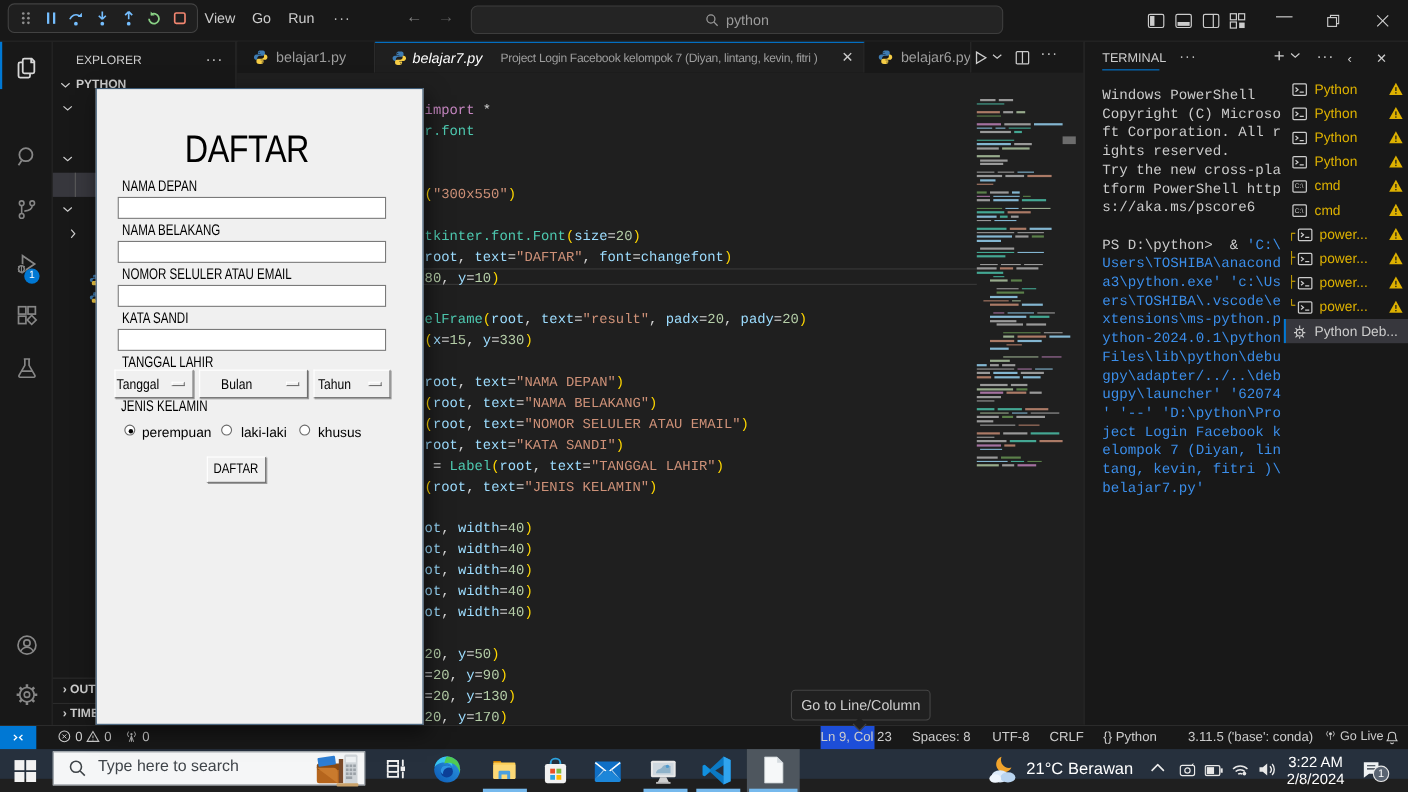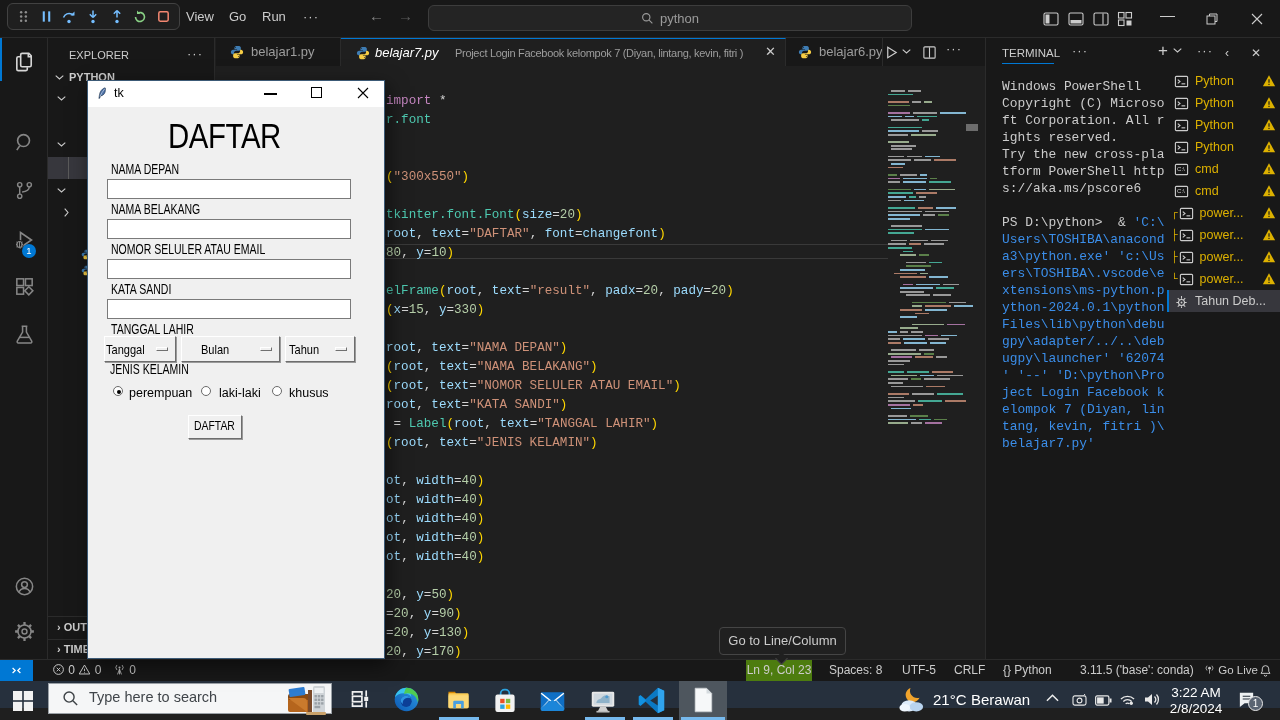--- a/index.html
+++ b/index.html
@@ -581,42 +581,42 @@
       </div>
       <div class="trow" style="top:252px;background:#37373d;">
         <div style="position:absolute;left:0;top:0;width:2px;height:22px;background:#0078d4"></div>
         <span style="margin-left:7px;margin-right:6px;display:flex;align-items:center">
           <svg viewBox="0 0 16 16" width="15" height="15">
             <circle cx="8" cy="9" r="3.2" fill="none" stroke="#cccccc" stroke-width="1.1"></circle>
             <circle cx="8" cy="9" r="1" fill="#cccccc"></circle>
             <path d="M8 2v3M8 13v2M2.5 9H5M11 9h2.5M4 4.5l2 2M12 4.5l-2 2M4 13.5l2-2M12 13.5l-2-2" stroke="#cccccc" stroke-width="1.1" fill="none"></path>
           </svg>
         </span>
-        <span style="color:#cccccc">Tahun Deb...</span>
+        <span style="color:#cccccc">Python Deb...</span>
       </div>
 </div>
 <div id="statusbar">
  <div class="sbitem" style="left:0;width:33px;background:#0078d4;text-align:center"><svg viewBox="0 0 16 16" width="13" height="13" style="margin-top:4px">
           <path d="M3.2 5 6.4 8 3.2 11M12.8 5 9.6 8l3.2 3" fill="none" stroke="#fff" stroke-width="1.5"></path>
         </svg></div>
  <div class="sbitem" style="left:52px"><svg viewBox="0 0 16 16" width="13" height="13" style="vertical-align:-2px">
           <circle cx="8" cy="8" r="6" fill="none" stroke="#cccccc" stroke-width="1.2"></circle>
           <path d="M5.8 5.8l4.4 4.4M10.2 5.8l-4.4 4.4" stroke="#cccccc" stroke-width="1.1"></path>
         </svg> 0 <svg viewBox="0 0 16 16" width="13" height="13" style="vertical-align:-2px">
           <path d="M8 2.5 14.5 13.5H1.5z" fill="none" stroke="#cccccc" stroke-width="1.2"></path>
           <path d="M8 7v3M8 11.5v1" stroke="#cccccc" stroke-width="1.1"></path>
         </svg> 0</div>
  <div class="sbitem" style="left:113px"><svg viewBox="0 0 16 16" width="13" height="13" style="vertical-align:-2px">
           <circle cx="8" cy="5.5" r="1.3" fill="#cccccc"></circle>
           <path d="M8 7v7M5.6 14 8 7.5 10.4 14" fill="none" stroke="#cccccc" stroke-width="1"></path>
           <path d="M4.8 8.5a4.5 4.5 0 0 1 0-6M11.2 2.5a4.5 4.5 0 0 1 0 6" fill="none" stroke="#cccccc" stroke-width="1.1"></path>
         </svg> 0</div>
- <div class="sbitem" style="left:746px;width:66px;background:#4d7c0f;text-align:center">Ln 9, Col 23</div>
+ <div class="sbitem" style="left:746px;width:49px;background:#1d4ed8;text-align:center">Ln 9, Col 23</div>
  <div class="sbitem" style="left:829px">Spaces: 8</div>
- <div class="sbitem" style="left:902px">UTF-5</div>
+ <div class="sbitem" style="left:902px">UTF-8</div>
  <div class="sbitem" style="left:954px">CRLF</div>
  <div class="sbitem" style="left:1003px">{} Python</div>
  <div class="sbitem" style="left:1080px">3.11.5 ('base': conda)</div>
  <div class="sbitem" style="left:1204px;font-size:11.5px"><svg viewBox="0 0 16 16" width="11" height="11" style="vertical-align:-1px">
           <circle cx="8" cy="6" r="2" fill="#cccccc"></circle>
           <path d="M4.5 9.5a5 5 0 0 1 0-7M11.5 2.5a5 5 0 0 1 0 7M8 8v6" stroke="#cccccc" fill="none" stroke-width="1.1"></path>
         </svg> Go Live</div>
  <div class="sbitem" style="left:1259px"><svg viewBox="0 0 16 16" width="13" height="13" style="margin-top:4px">
           <path d="M8 2a4 4 0 0 1 4 4v3l1.5 2.5h-11L4 9V6a4 4 0 0 1 4-4z" fill="none" stroke="#cccccc" stroke-width="1.2"></path>
           <path d="M6.5 13.5a1.5 1.5 0 0 0 3 0" fill="none" stroke="#cccccc" stroke-width="1.2"></path>
@@ -759,32 +759,20 @@
       </svg>
  <div class="abs" style="left:1171px;top:4px;font-size:13.5px;text-align:center;width:50px">3:22 AM</div>
  <div class="abs" style="left:1168px;top:20px;font-size:13.5px;text-align:center;width:56px">2/8/2024</div>
  <svg class="abs" style="left:1237px;top:9px" viewBox="0 0 20 20" width="19" height="19">
         <path d="M3 3h14v11H8l-5 4z" fill="#eef1f3"></path>
         <path d="M6 6.5h8M6 9.5h8" stroke="#26303d" stroke-width="1.1"></path>
       </svg>
  <div class="abs" style="left:1248px;top:15px;width:15px;height:15px;border-radius:50%;background:#5a6472;border:1.5px solid #e8e8e8;color:#fff;font-size:10px;text-align:center;line-height:13px">1</div>
 </div>
 <div id="tkwin">
- <div id="tktitle">
-  <span class="abs" style="left:8px;top:5px"><svg viewBox="0 0 16 16" width="13" height="15">
-            <path d="M10.5 1C7 2.5 4.5 6 4.2 10l-.7 4 1.2-.3.6-2.6c3.6-.4 6.2-3.2 6.3-7.2l.1-2.5z" fill="#4a6fa5" stroke="#123" stroke-width=".6"></path>
-            <path d="M5 11.5C6.5 8 8.5 5 10.8 2.2" stroke="#e8eef5" stroke-width=".7" fill="none"></path>
-          </svg></span>
-  <span class="abs" style="left:26px;top:5px;font-size:12.5px;color:#000">tk</span>
-  <div class="abs" style="left:176px;top:12px;width:13px;height:1.5px;background:#000"></div>
-  <div class="abs" style="left:223px;top:6px;width:11px;height:11px;border:1.2px solid #000"></div>
-  <svg class="abs" style="left:269px;top:6px" viewBox="0 0 12 12" width="12" height="12">
-          <path d="M1 1l10 10M11 1 1 11" stroke="#000" stroke-width="1.1"></path>
-        </svg>
- </div>
  <div class="abs" style="left:80px;top:34.5px;font-size:35px;color:#000;letter-spacing:-0.5px;transform:scaleX(.84);transform-origin:left top">DAFTAR</div>
  <div class="tklabel caps" style="top:80px">NAMA DEPAN</div>
  <div class="tkinput" style="top:98px"></div>
  <div class="tklabel caps" style="top:120px">NAMA BELAKANG</div>
  <div class="tkinput" style="top:138px"></div>
  <div class="tklabel caps" style="top:160px">NOMOR SELULER ATAU EMAIL</div>
  <div class="tkinput" style="top:178px"></div>
  <div class="tklabel caps" style="top:200px">KATA SANDI</div>
  <div class="tkinput" style="top:218px"></div>
  <div class="tklabel caps" style="top:240px">TANGGAL LAHIR</div>

